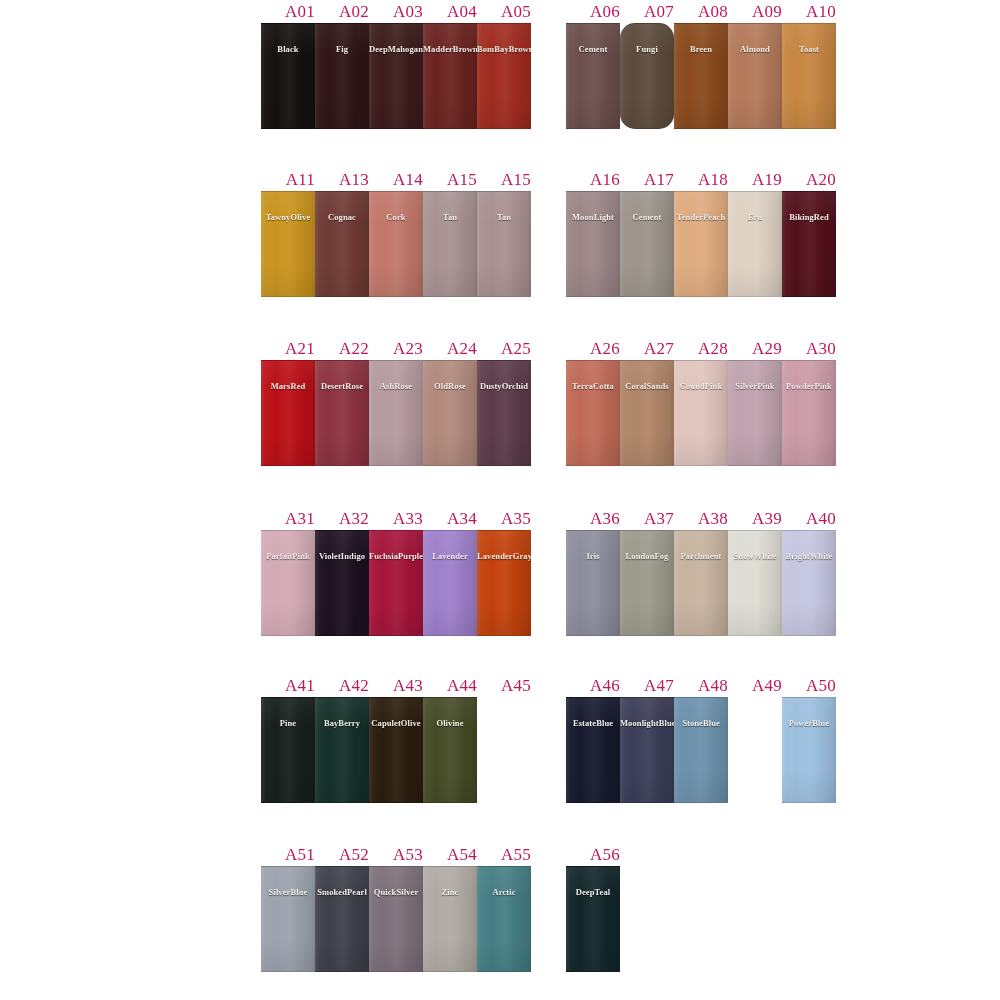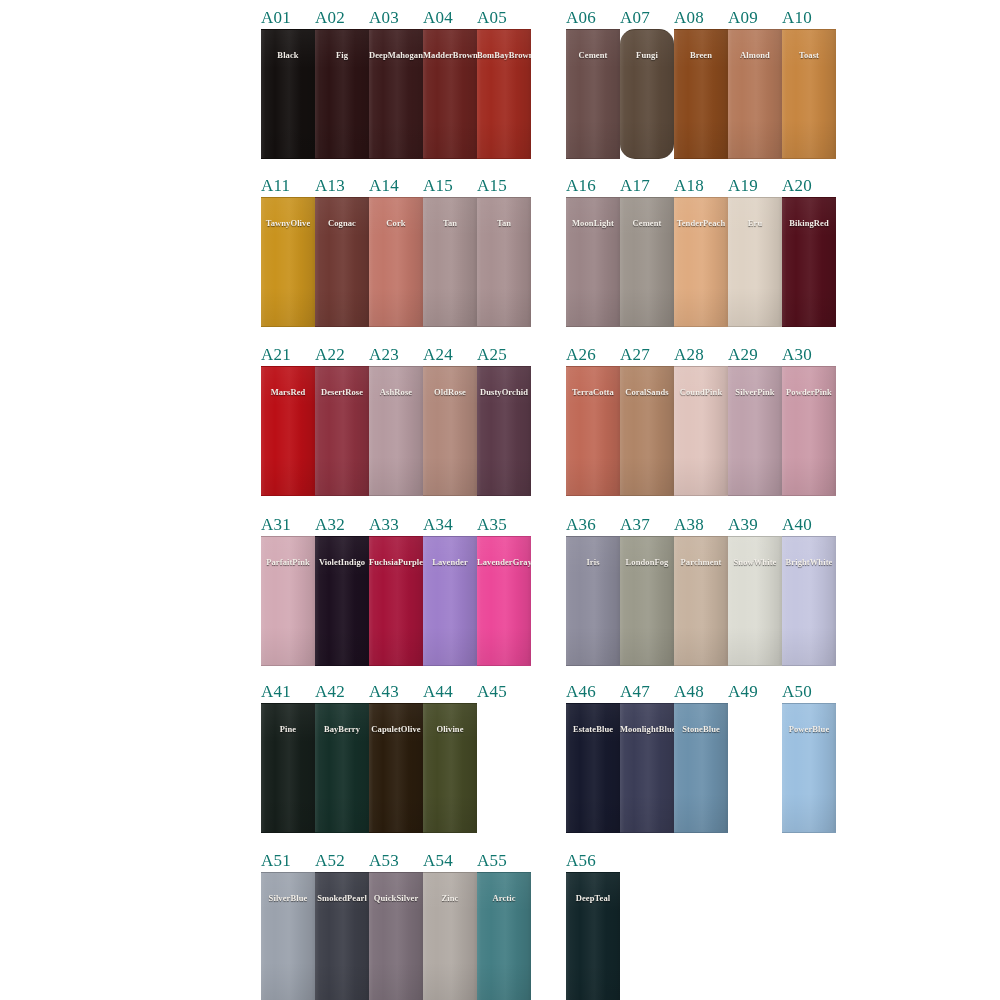--- a/index.html
+++ b/index.html
@@ -22,32 +22,31 @@
   .grp{
     display:flex;
   }
   .grp + .grp{ margin-left:3px;padding-left:32px; }
   .cell{
     width:54px;
     position:relative;
   }
   .code{
     display:block;
-    text-align:left;
+    text-align:right;
     font-family:"Liberation Serif", serif;
     font-size:17px;
     line-height:20px;
-    color:#0f766e;
+    color:#be185d;
     letter-spacing:0.2px;
     height:21px;
-    margin-top:6px;
   }
   .chip{
     position:relative;
-    height:130px;
+    height:106px;
     overflow:hidden;
     border-top:1px solid rgba(0,0,0,0.18);
     border-bottom:1px solid rgba(0,0,0,0.18);
     box-sizing:border-box;
   }
   
   .chip .fold{
     position:absolute;inset:0;
     background:
       linear-gradient(90deg,
@@ -376,21 +375,21 @@
         <div class="cell">
           <span class="code">A34</span>
           <div class="chip" style="background: rgb(158, 127, 203);">
             <div class="fold"></div>
             <div class="sheen"></div>
             <span class="name">Lavender</span>
           </div>
         </div>
         <div class="cell">
           <span class="code">A35</span>
-          <div class="chip" style="background: #ec4899;">
+          <div class="chip" style="background: #c2410c;">
             <div class="fold"></div>
             <div class="sheen"></div>
             <span class="name">LavenderGray</span>
           </div>
         </div>
       </div>
       <div class="grp">
         <div class="cell">
           <span class="code">A36</span>
           <div class="chip" style="background: rgb(141, 140, 157);">

